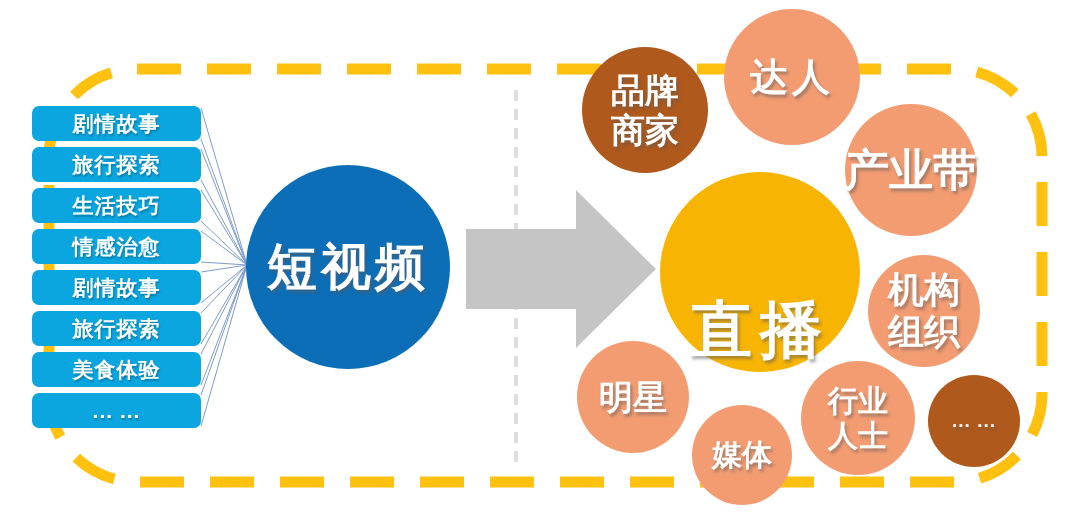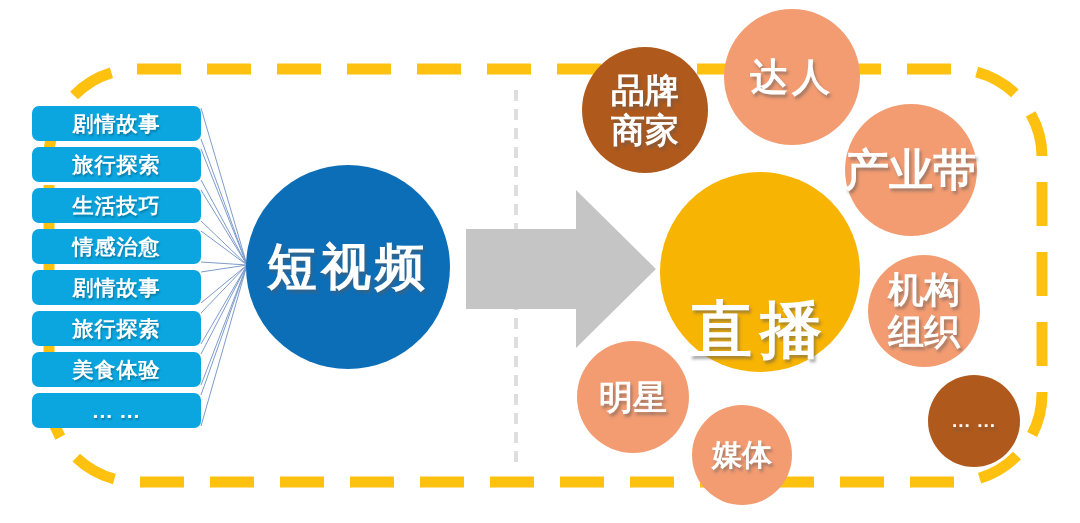--- a/index.html
+++ b/index.html
@@ -120,20 +120,26 @@
         <span>明星</span>
       </div>
   </div>
 
   <div class="circle c-salmon" style="left:692px;top:405px;width:100px;height:100px;font-size:30px;">
     <div class="lbl">
         <span>媒体</span>
       </div>
   </div>
 
+  <div class="circle c-salmon" style="left:801px;top:361px;width:114px;height:114px;font-size:30px;">
+    <div class="lbl">
+        <span>行业</span>
+        <span>人士</span>
+      </div>
+  </div>
 
   <div class="circle c-brown" style="left:928px;top:375px;width:92px;height:92px;font-size:19px;letter-spacing:1px;">
     <div class="lbl">
         <span>... ...</span>
       </div>
   </div>
 
 </div>
 
 </body></html>

